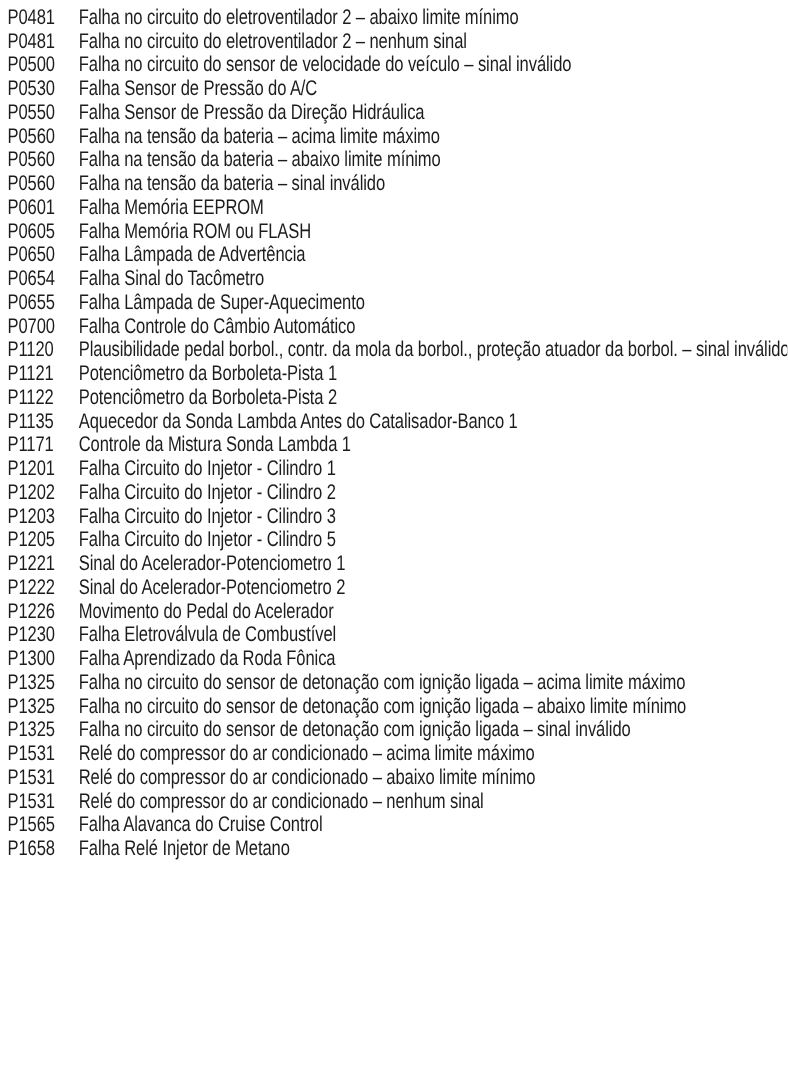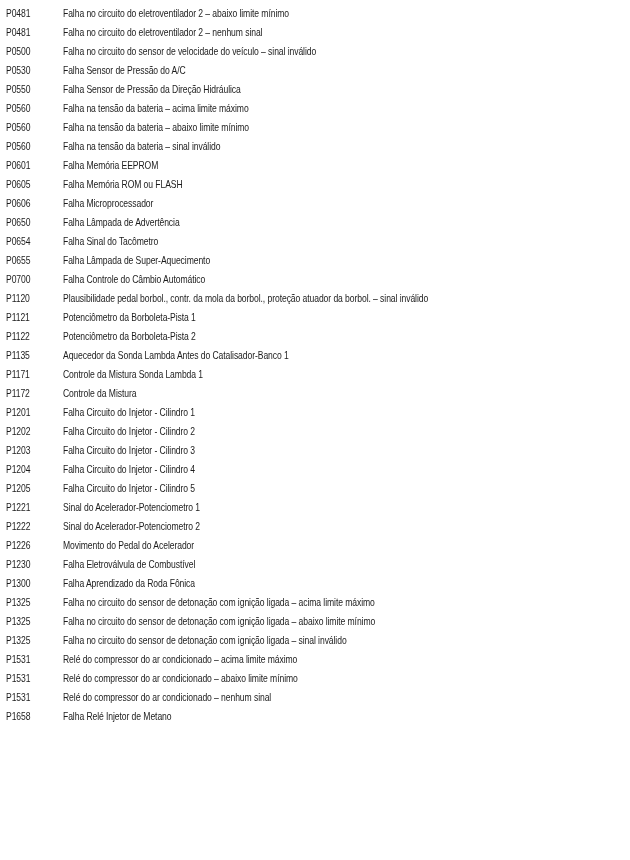--- a/index.html
+++ b/index.html
@@ -8,21 +8,21 @@
     background: #ffffff;
   }
   .page {
     position: relative;
     width: 630px;
     height: 860px;
     box-sizing: border-box;
     padding-top: 4px;
     background: #ffffff;
     font-family: "Liberation Sans", sans-serif;
-    font-size: 11px;
+    font-size: 17px;
     color: #1c1c1c;
     overflow: hidden;
   }
   .dtc-row {
     position: relative;
     height: 19px;
     line-height: 19px;
   }
   .cell {
     position: absolute;
@@ -85,24 +85,20 @@
     <span class="cell code">P0601</span>
     <span class="cell desc">Falha Memória EEPROM</span>
   </div>
 
 
   <div class="dtc-row">
     <span class="cell code">P0605</span>
     <span class="cell desc">Falha Memória ROM ou FLASH</span>
   </div>
 
-  <div class="dtc-row">
-    <span class="cell code">P0606</span>
-    <span class="cell desc">Falha Microprocessador</span>
-  </div>
 
   <div class="dtc-row">
     <span class="cell code">P0650</span>
     <span class="cell desc">Falha Lâmpada de Advertência</span>
   </div>
 
   <div class="dtc-row">
     <span class="cell code">P0654</span>
     <span class="cell desc">Falha Sinal do Tacômetro</span>
   </div>
@@ -137,44 +133,36 @@
   <div class="dtc-row">
     <span class="cell code">P1135</span>
     <span class="cell desc">Aquecedor da Sonda Lambda Antes do Catalisador-Banco 1</span>
   </div>
 
   <div class="dtc-row">
     <span class="cell code">P1171</span>
     <span class="cell desc">Controle da Mistura Sonda Lambda 1</span>
   </div>
 
-  <div class="dtc-row">
-    <span class="cell code">P1172</span>
-    <span class="cell desc">Controle da Mistura</span>
-  </div>
 
   <div class="dtc-row">
     <span class="cell code">P1201</span>
     <span class="cell desc">Falha Circuito do Injetor - Cilindro 1</span>
   </div>
 
   <div class="dtc-row">
     <span class="cell code">P1202</span>
     <span class="cell desc">Falha Circuito do Injetor - Cilindro 2</span>
   </div>
 
   <div class="dtc-row">
     <span class="cell code">P1203</span>
     <span class="cell desc">Falha Circuito do Injetor - Cilindro 3</span>
   </div>
 
-  <div class="dtc-row">
-    <span class="cell code">P1204</span>
-    <span class="cell desc">Falha Circuito do Injetor - Cilindro 4</span>
-  </div>
 
   <div class="dtc-row">
     <span class="cell code">P1205</span>
     <span class="cell desc">Falha Circuito do Injetor - Cilindro 5</span>
   </div>
 
   <div class="dtc-row">
     <span class="cell code">P1221</span>
     <span class="cell desc">Sinal do Acelerador-Potenciometro 1</span>
   </div>
@@ -223,20 +211,24 @@
     <span class="cell code">P1531</span>
     <span class="cell desc">Relé do compressor do ar condicionado – abaixo limite mínimo</span>
   </div>
 
   <div class="dtc-row">
     <span class="cell code">P1531</span>
     <span class="cell desc">Relé do compressor do ar condicionado – nenhum sinal</span>
   </div>
 
 
+  <div class="dtc-row">
+    <span class="cell code">P1565</span>
+    <span class="cell desc">Falha Alavanca do Cruise Control</span>
+  </div>
 
 
   <div class="dtc-row">
     <span class="cell code">P1658</span>
     <span class="cell desc">Falha Relé Injetor de Metano</span>
   </div>
 </div>
 </div>
 
 </body></html>

